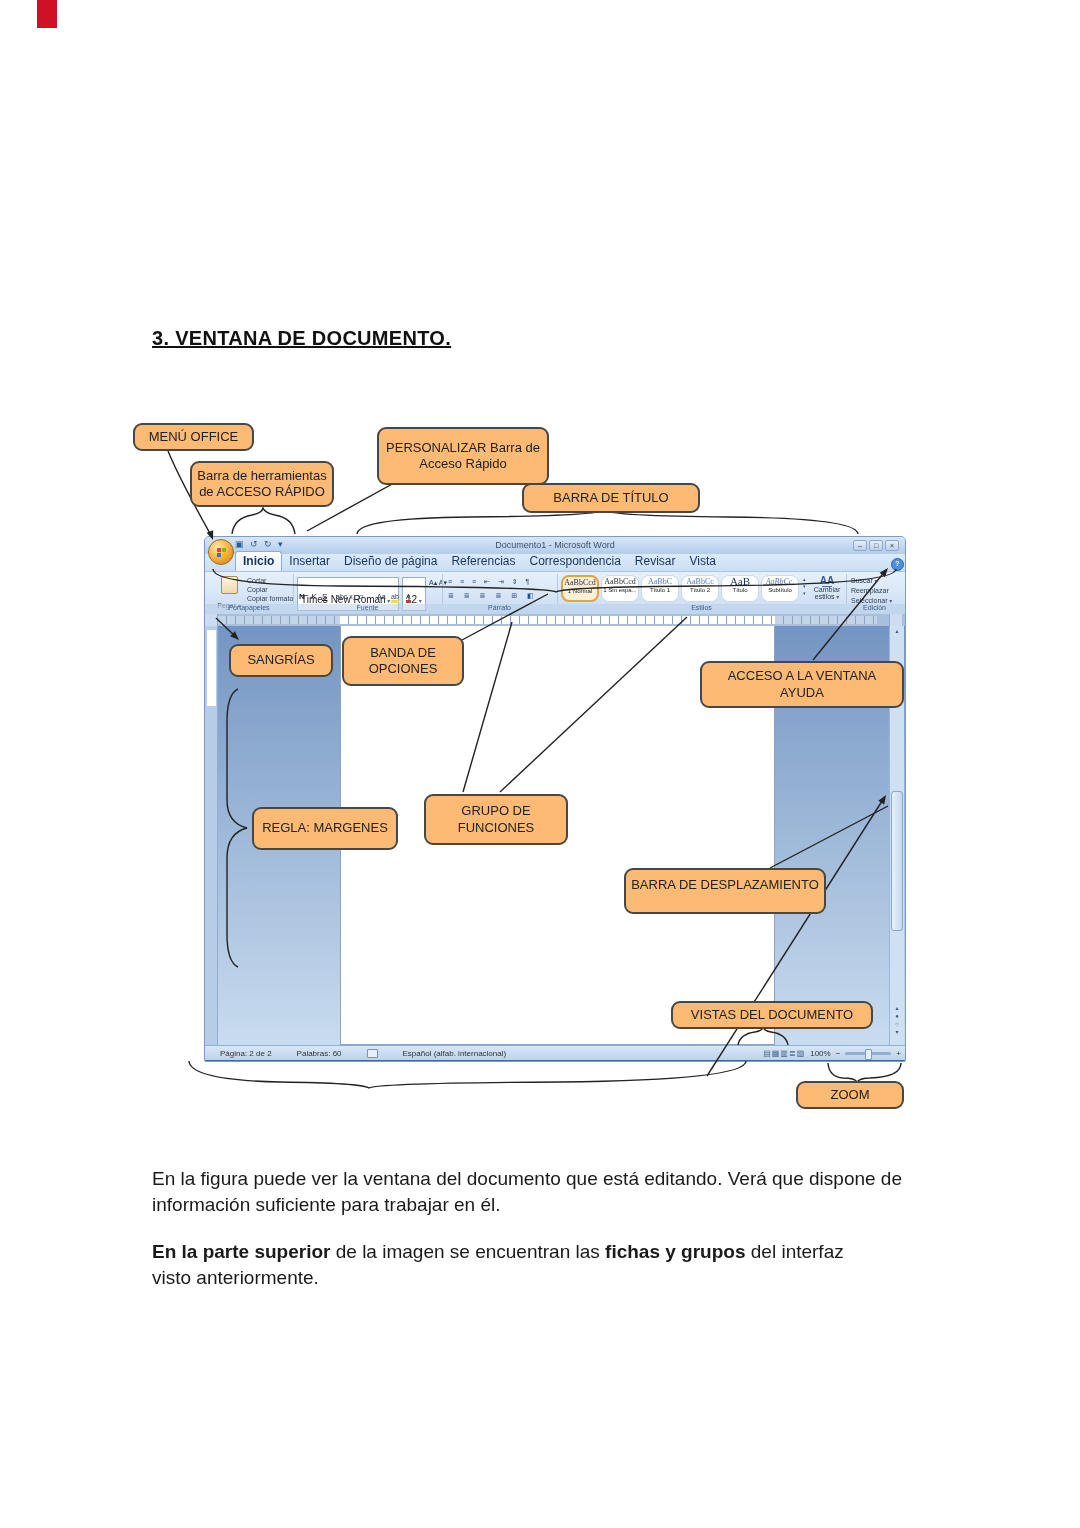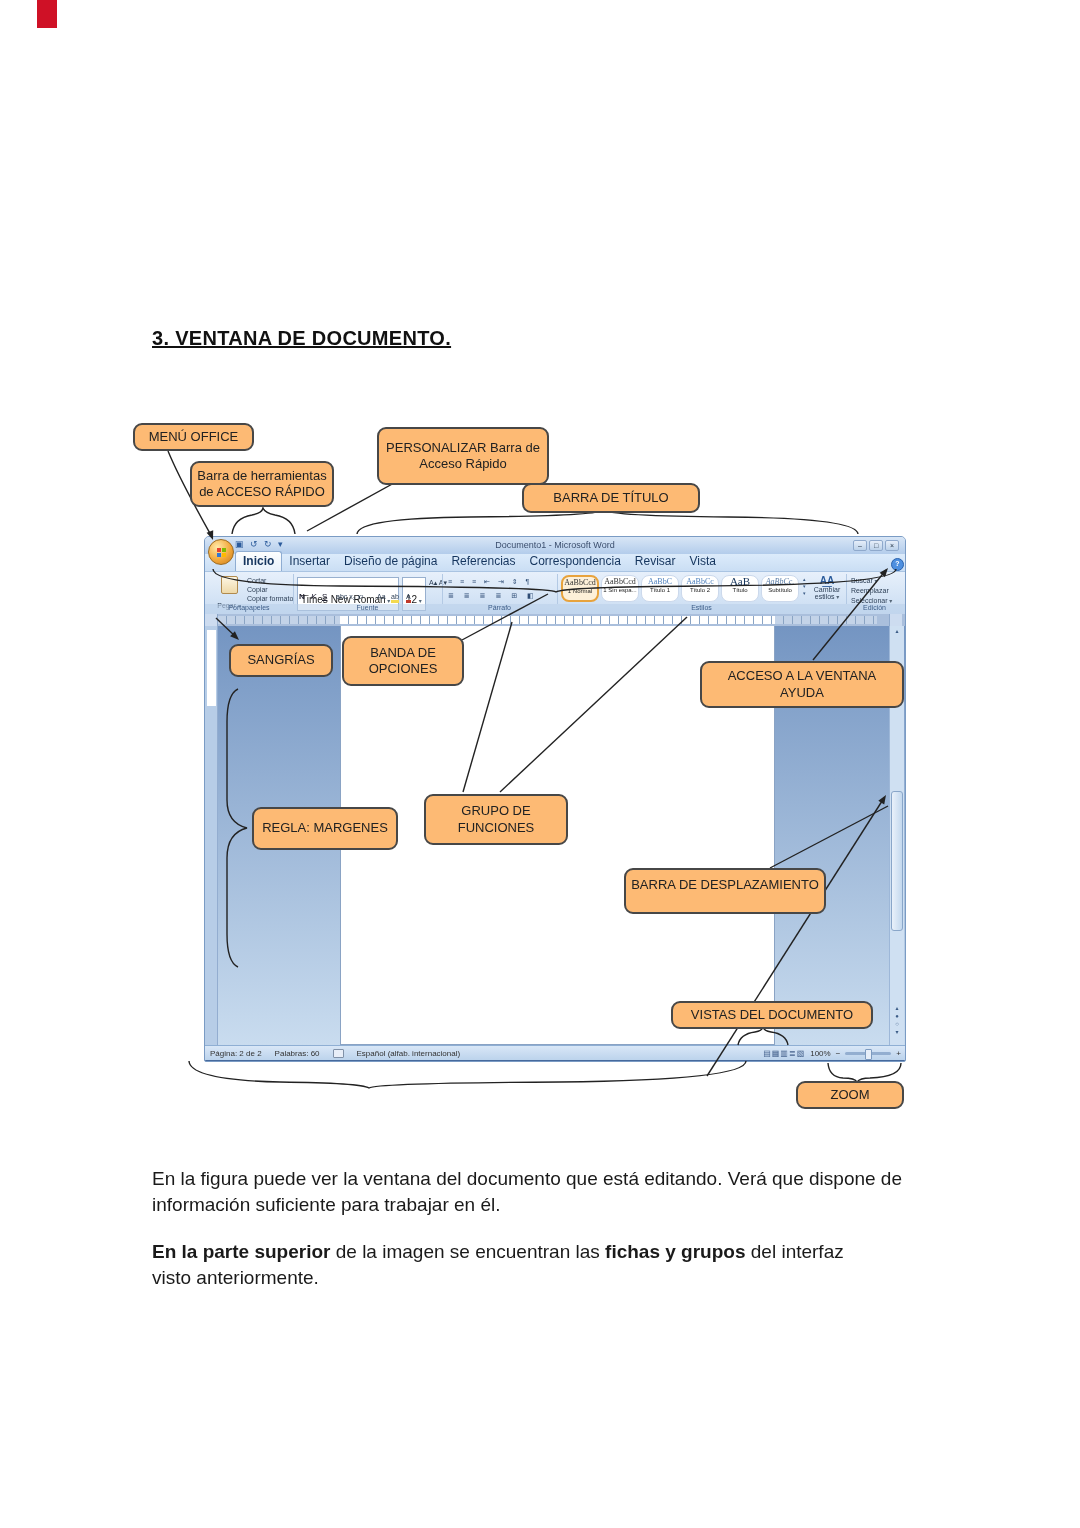--- a/index.html
+++ b/index.html
@@ -57,21 +57,21 @@
   .docarea{left:0;top:89px;width:100%;height:419px;background:linear-gradient(180deg,#7495c2,#c9dcef);}
   .vruler{left:0;top:0;width:13px;height:100%;background:#b7cde7;border-right:1px solid #93add0;box-sizing:border-box;}
   .page{left:135px;top:0;width:435px;height:419px;background:#fff;border:1px solid #8aa3c4;border-top:none;box-sizing:border-box;}
   .scrollbar{left:684px;top:0;width:15px;height:419px;background:#cfe0f2;border-left:1px solid #9db7d8;box-sizing:border-box;}
   .sthumb{left:1px;top:165px;width:12px;height:140px;background:linear-gradient(90deg,#e9f1fa,#c3d8ee);
           border:1px solid #89a6c9;border-radius:3px;box-sizing:border-box;}
   .sarr{left:0;width:100%;text-align:center;font-size:6px;color:#3c5c87;line-height:8px;white-space:pre-line;}
   .statusbar{left:0;top:508px;width:100%;height:15px;background:linear-gradient(#d9e7f7,#bcd3ec);
              border-top:1px solid #8fafd4;display:flex;align-items:center;font-size:8px;color:#333;box-sizing:border-box;}
   .winframe{left:0;top:523px;width:100%;height:3px;background:#46699c;}
-  .sb-left{display:flex;gap:13px;align-items:flex-start;margin-left:5px;}
+  .sb-left{display:flex;gap:25px;align-items:flex-start;margin-left:15px;}
   .sb-right{margin-left:auto;display:flex;gap:5px;align-items:center;margin-right:4px;}
   .bookicon{width:9px;height:7px;background:#e8eef8;border:1px solid #8091a8;border-radius:1px;}
   .views{font-size:8px;color:#44618c;letter-spacing:1px;}
   .ztrack{width:46px;height:3px;background:#93aed0;border-radius:2px;position:relative;}
   .zthumb{position:absolute;left:20px;top:-3px;width:5px;height:9px;background:#e6eef9;border:1px solid #7d9bc0;border-radius:1px;}
   .redmark{left:37px;top:0;width:20px;height:28px;background:#cf1126;}
 </style>
 </head>
 <body>
 

